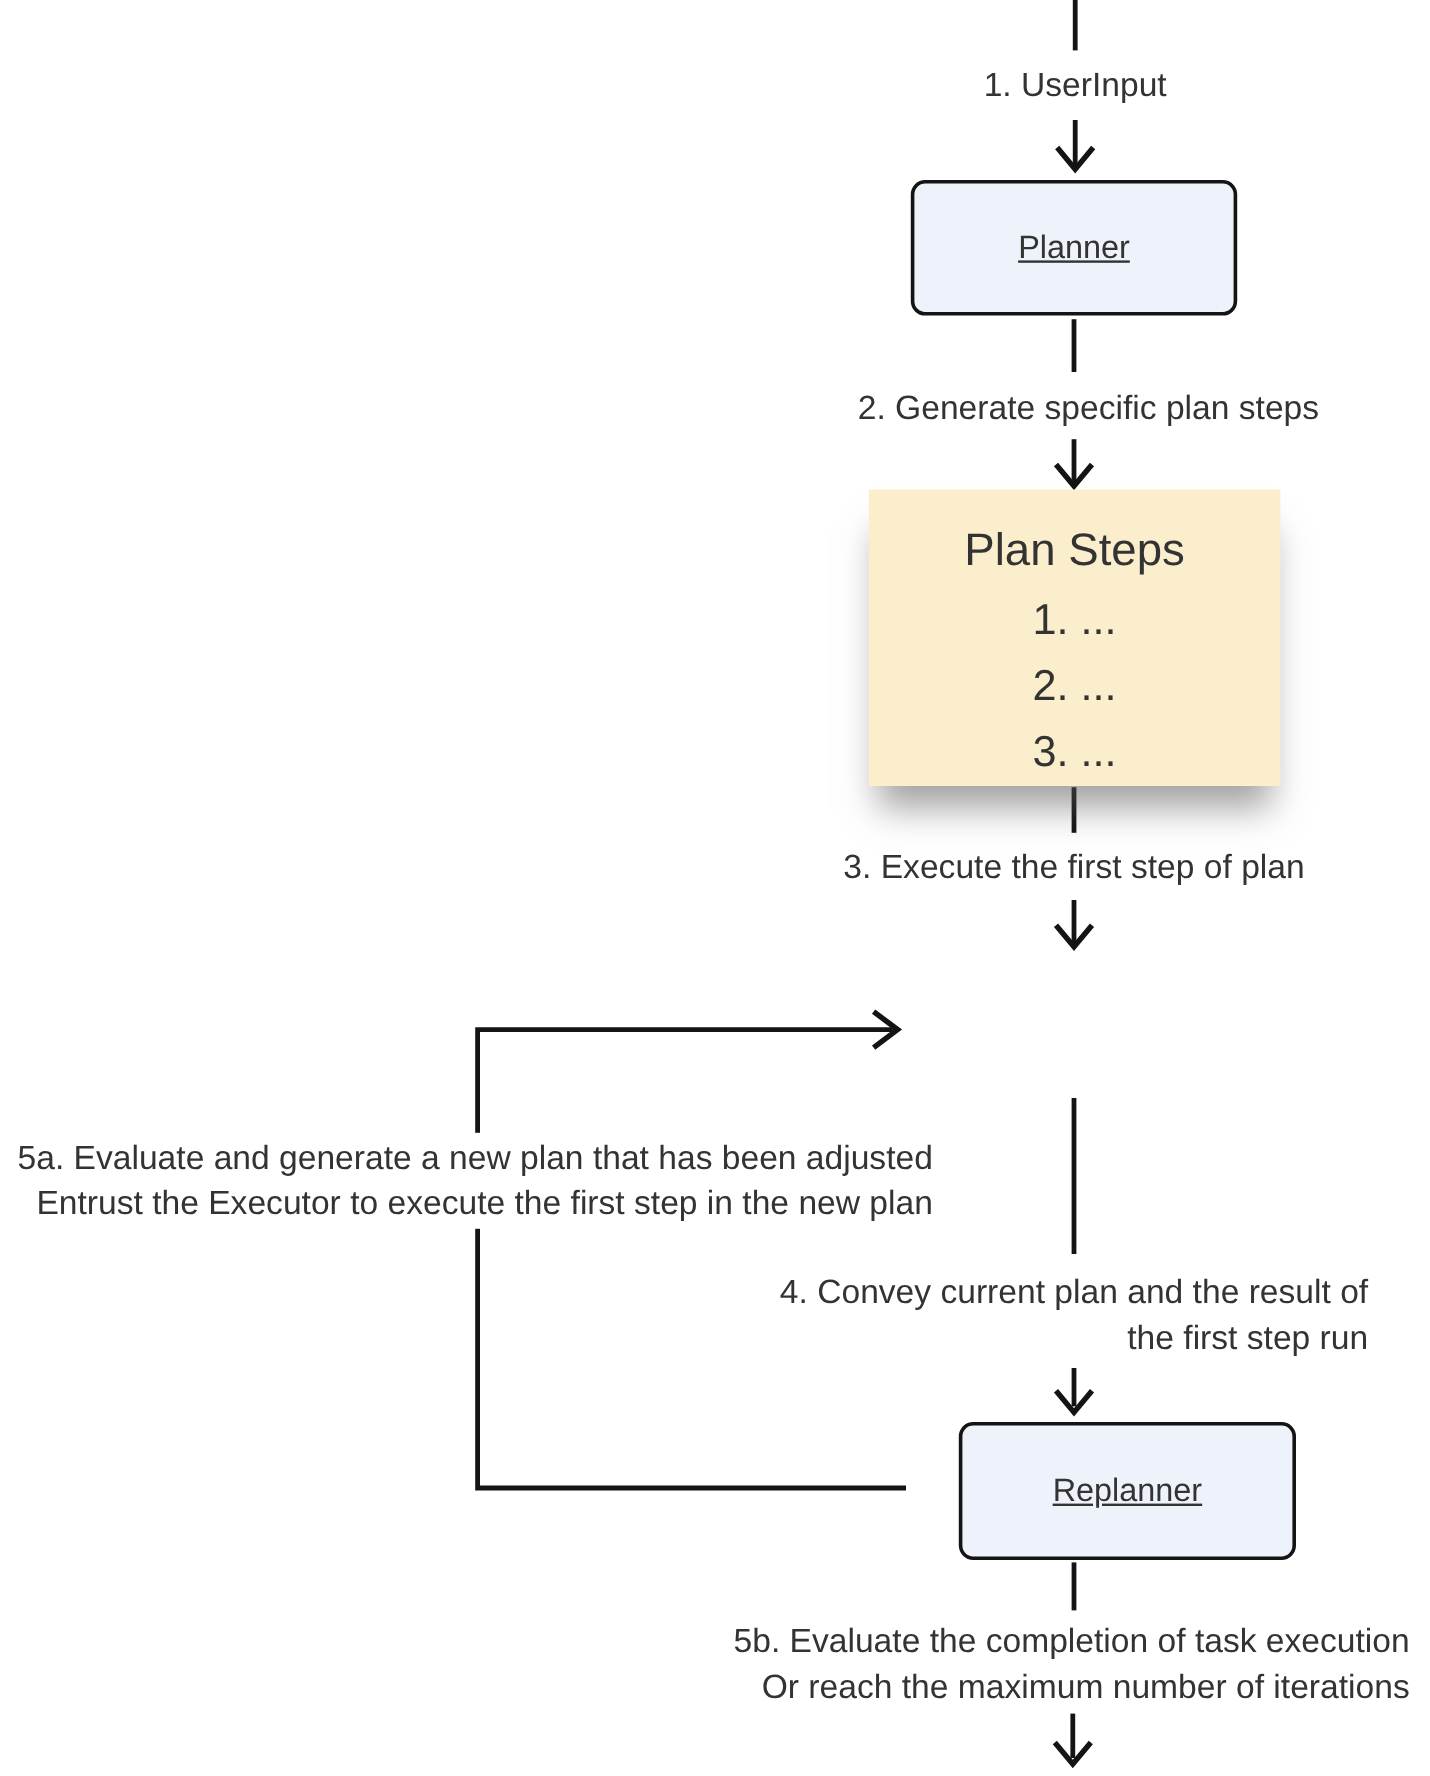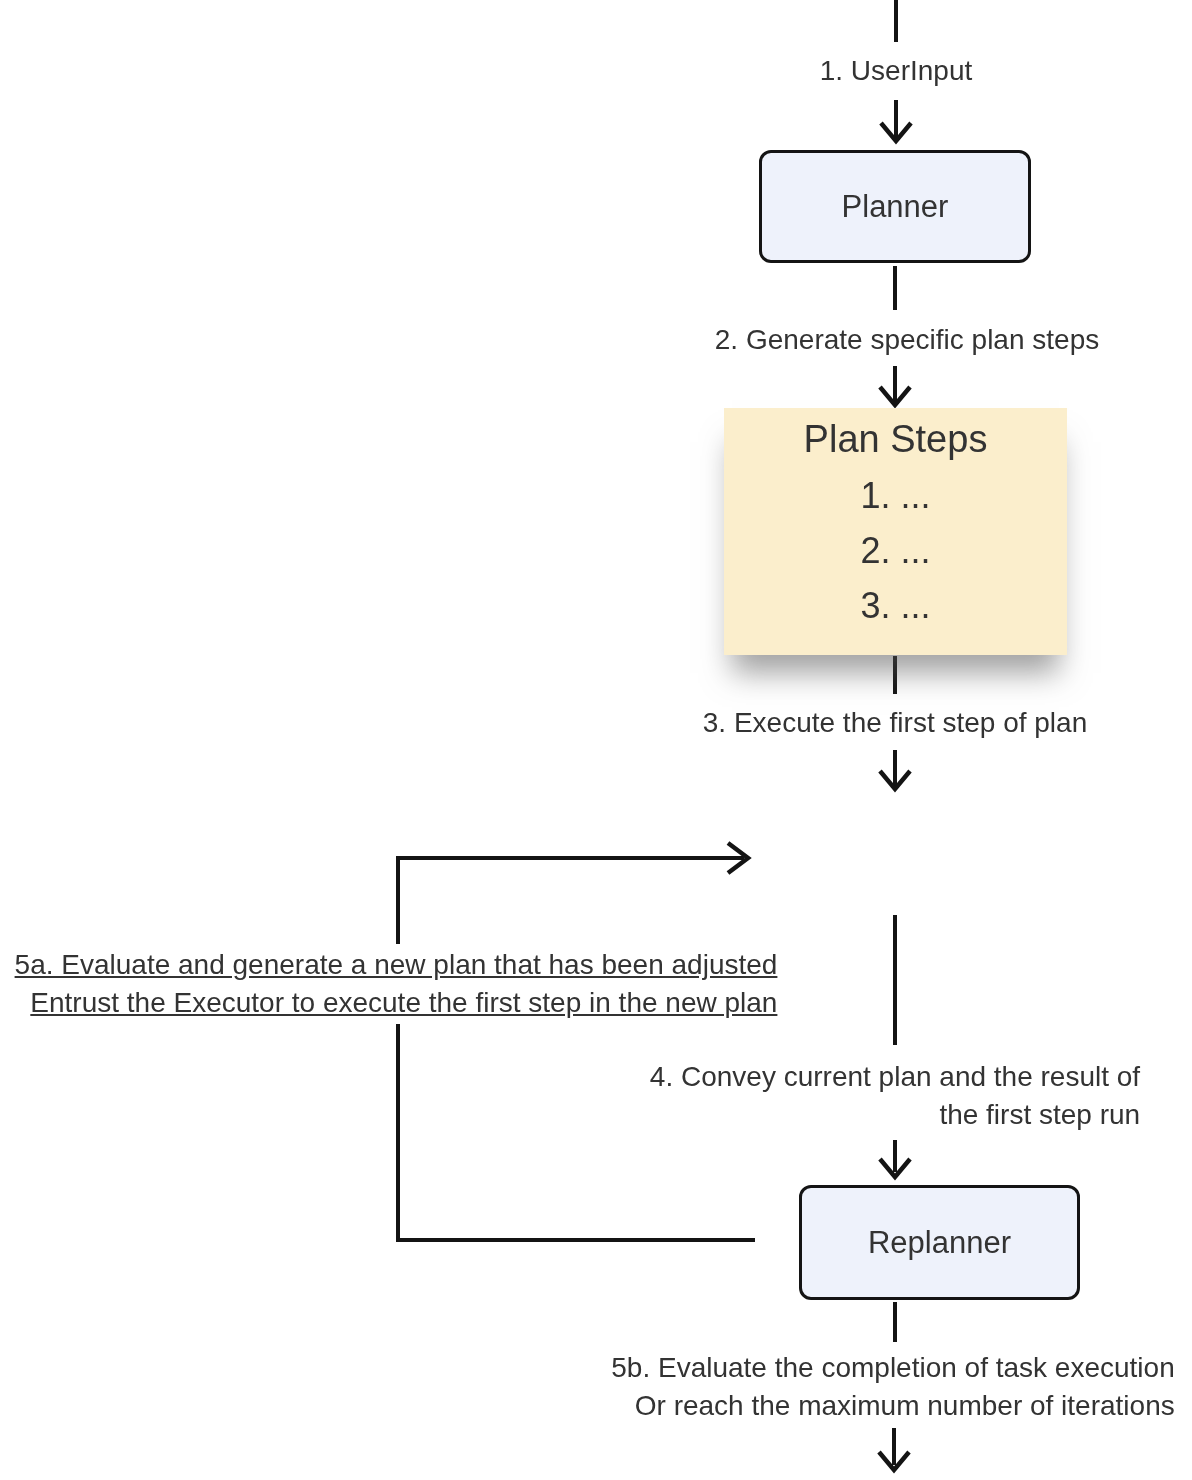--- a/index.html
+++ b/index.html
@@ -35,30 +35,31 @@
   }
   svg.connectors path.arrowhead { stroke-width: 4.5px; }
   .node {
     position: absolute;
     background: var(--node-fill);
     border: 3.5px solid var(--node-border);
     border-radius: 12px;
     display: flex;
     align-items: center;
     justify-content: center;
-    font-size: 31px;
+    font-size: 27px;
     color: var(--text-color);
+    text-decoration: underline;
   }
   .plan-box {
     position: absolute;
     left: 724px; top: 408px;
     width: 343px; height: 247px;
     background: var(--plan-fill);
     text-align: center;
-    padding-top: 2px;
+    padding-top: 22px;
     box-shadow: 0 26px 28px -8px rgba(85, 85, 85, 0.55);
   }
   .plan-title {
     font-size: 38px;
     line-height: 58px;
     color: var(--text-color);
   }
   .plan-item {
     font-size: 36px;
     line-height: 55px;
@@ -69,21 +70,20 @@
     transform: translate(-50%, -50%);
     font-size: 28px;
     line-height: 38px;
     text-align: right;
     white-space: nowrap;
     color: var(--text-color);
   }
   .elabel.masked {
     background: var(--bg);
     padding: 2px 6px;
-    text-decoration: underline;
   }
 </style>
 </head>
 <body>
 
 <div class="canvas">
 
   <svg class="connectors" viewBox="0 0 1192 1480" aria-hidden="true">
     <path d="M896 0 L896 42"></path>
     <path d="M896 100 L896 138"></path>

